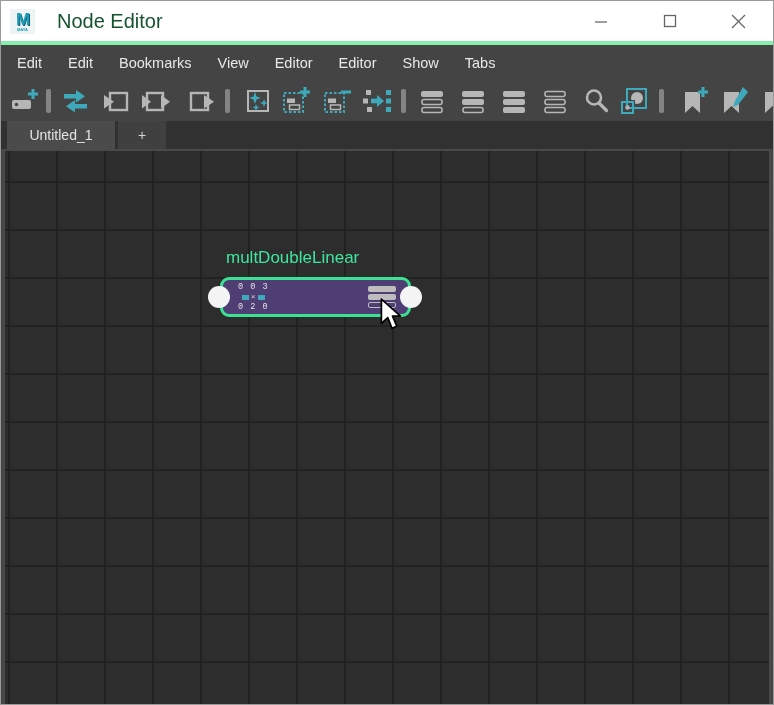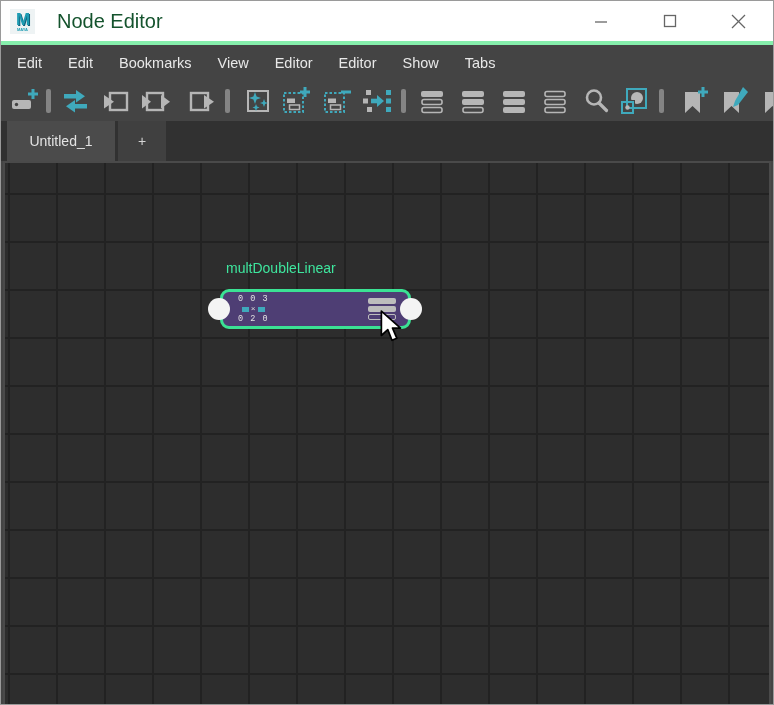--- a/index.html
+++ b/index.html
@@ -31,42 +31,42 @@
   .chrome { background:#444444; border-top:4px solid #86efac; }
   .menubar {
     height:36px; display:flex; align-items:center; gap:26px;
     padding-left:16px; font-size:14.5px; color:#e8e8e8;
   }
   .menu-item { cursor:default; }
   .toolbar { position:relative; height:40px; }
   .tb-icon { position:absolute; top:5px; width:30px; height:30px; }
   .tb-sep { position:absolute; top:8px; width:5px; height:24px; background:#848484; border-radius:2px; }
   
-  .tabbar { height:40px; background:#313131; display:flex; align-items:stretch; padding-left:6px; }
+  .tabbar { height:28px; background:#313131; display:flex; align-items:stretch; padding-left:6px; }
   .tab {
     display:flex; align-items:center; justify-content:center;
     font-size:14px; color:#e3e3e3; margin-right:3px; cursor:default;
   }
   .tab.active { width:108px; background:#4b4b4b; }
   .tab.plus { width:48px; background:#404040; color:#d5d5d5; }
   
   .canvas {
     position:relative; height:557px; margin:0 2px 2px 2px;
     border:2px solid #4a4a4a;
     background-color:#2d2d2d;
     background-image:
       linear-gradient(to right, #222222 2px, transparent 2px),
       linear-gradient(to bottom, #222222 2px, transparent 2px);
     background-size:48px 48px;
     background-position:3px 30px;
     overflow:hidden;
   }
   .node-title {
     position:absolute; left:221px; top:97px;
-    font-size:14px; color:#3ee69e; white-space:nowrap;
+    font-size:17px; color:#3ee69e; white-space:nowrap;
   }
   .node {
     position:absolute; left:215px; top:126px; width:191px; height:40px;
     background:#4e3e74; border:3px solid #3be294; border-radius:9px;
   }
   .port {
     position:absolute; width:22px; height:22px; border-radius:50%;
     background:#f4f4f4; top:135px; z-index:3;
   }
   .port.left  { left:203px; }

